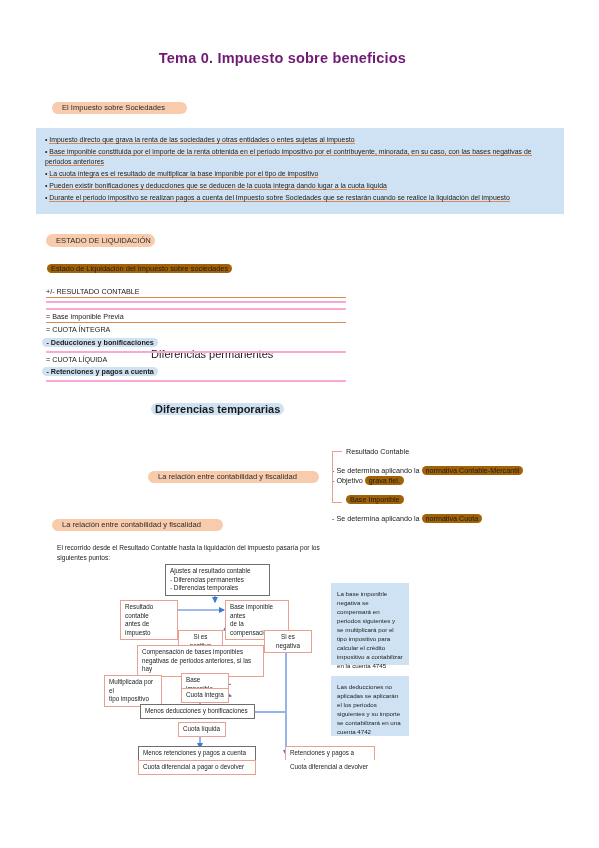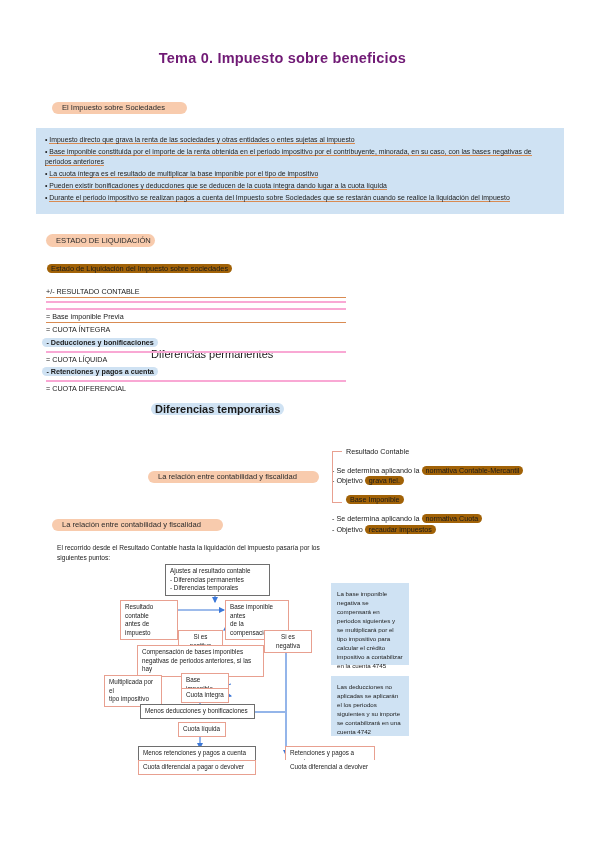--- a/index.html
+++ b/index.html
@@ -123,46 +123,40 @@
     </div>
     <div class="row">
       <span class="left">-  <span class="hl-b" style="margin-left:-8px;">-   Deducciones y bonificaciones</span></span>
     </div>
     <div class="row" style="border-bottom:none;padding-bottom:0;">
       <span class="left">= CUOTA LÍQUIDA</span>
     </div>
     <div class="row">
       <span class="left">-  <span class="hl-b" style="margin-left:-8px;">-   Retenciones y pagos a cuenta</span></span>
     </div>
-    <div class="row" style="border-bottom:none;">
-      <span class="left">= CUOTA DIFERENCIAL</span>
-    </div>
   </div>
 
   <div class="sec-label" style="left:148px;top:471px;">
     <span class="pill">La relación entre contabilidad y fiscalidad</span>
   </div>
 
   <div class="annot">
     <div class="bracket"></div>
     <div class="hd">Resultado Contable</div>
     <div class="sub" style="margin-top:8px;">
       <span>- Se determina aplicando la </span><span class="hl-o">normativa Contable-Mercantil</span>
     </div>
     <div class="sub">
       <span>- Objetivo </span><span class="hl-o">grava fiel.</span>
     </div>
     <div class="hd" style="margin-top:8px;">
       <span class="hl-o">Base Imponible</span>
     </div>
     <div class="sub" style="margin-top:9px;">
       <span>- Se determina aplicando la </span><span class="hl-o">normativa Cuota</span>
-    </div>
-    <div class="sub">
-      <span>- Objetivo </span><span class="hl-o">recaudar impuestos</span>
     </div>
   </div>
 
   <div class="sec-label" style="left:52px;top:519px;">
     <span class="pill">La relación entre contabilidad y fiscalidad</span>
   </div>
 
   <div class="intro">El recorrido desde el Resultado Contable hasta la liquidación del impuesto pasaría por los siguientes puntos:</div>
 
   <svg class="arrows">

